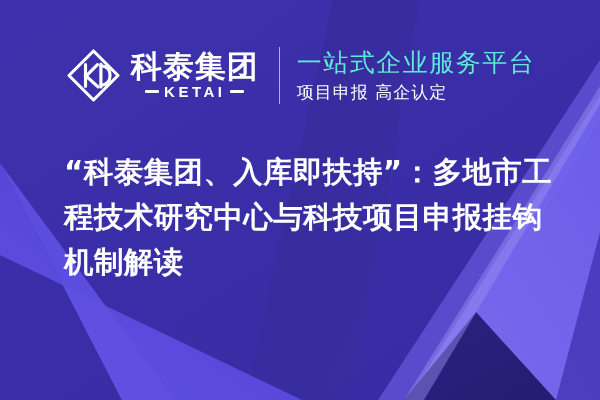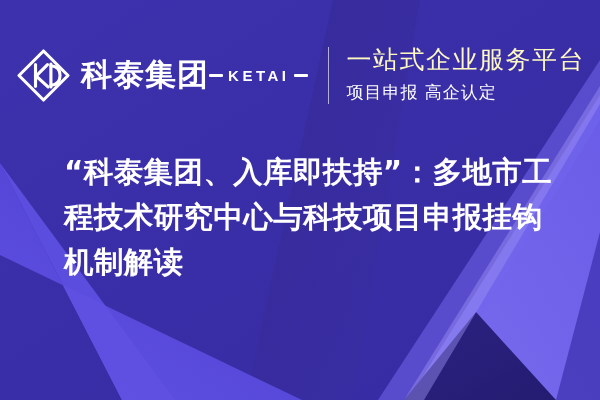--- a/index.html
+++ b/index.html
@@ -49,21 +49,21 @@
 
   .logo-mark {
     width: 57px;
     height: 57px;
     flex: 0 0 auto;
     display: block;
   }
 
   .logo-wordmark {
     display: flex;
-    flex-direction: row;
+    flex-direction: column;
     align-items: center;
     justify-content: center;
     line-height: 1;
   }
 
   .logo-cn {
     font-size: 31px;
     font-weight: 700;
     color: #ffffff;
     letter-spacing: 1px;
@@ -103,26 +103,26 @@
   }
 
   .slogan-block {
     display: flex;
     flex-direction: column;
     justify-content: center;
   }
 
   .slogan-main {
     font-size: 25px;
-    color: #fef9c3;
+    color: #5eead4;
     letter-spacing: 1.5px;
     line-height: 1.15;
     white-space: nowrap;
     font-weight: 400;
-    font-family: Liberation Mono, monospace;
+    font-family: Liberation Sans, sans-serif;
   }
 
   .slogan-sub {
     font-size: 17px;
     color: #ffffff;
     letter-spacing: 1px;
     line-height: 1.2;
     margin-top: 5px;
     white-space: nowrap;
     font-weight: 400;

